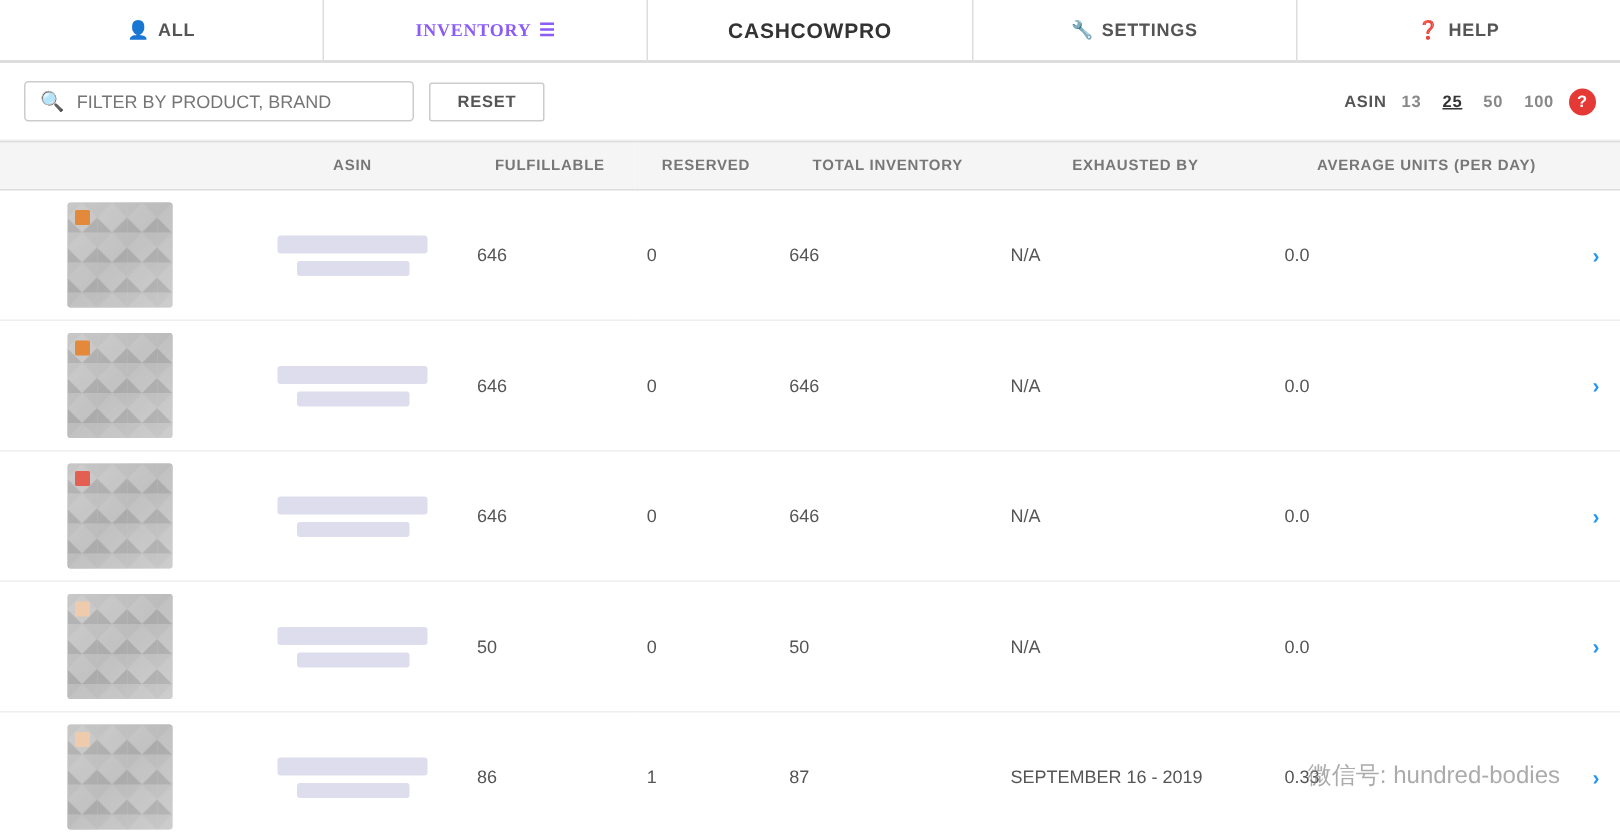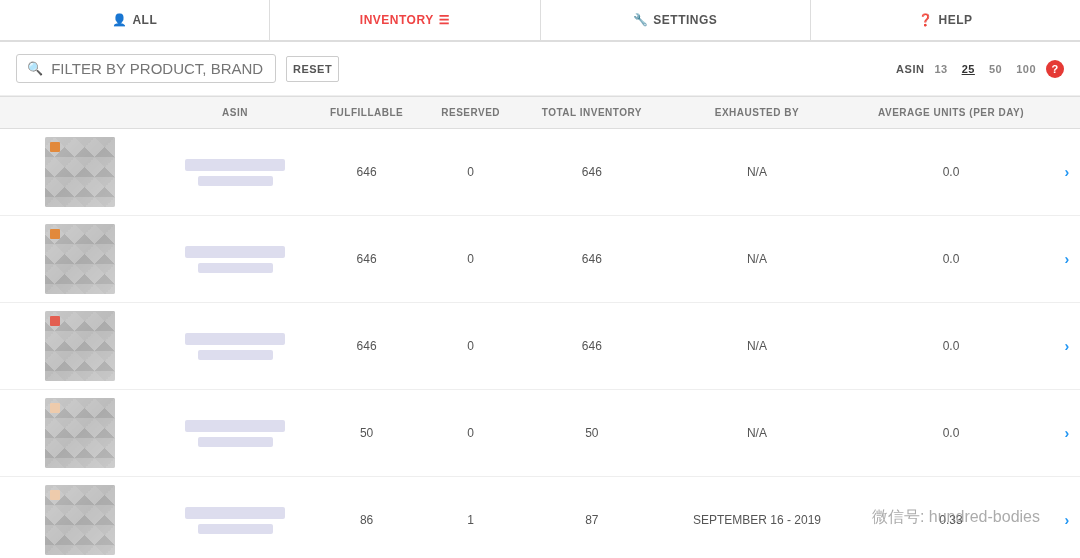--- a/index.html
+++ b/index.html
@@ -21,21 +21,21 @@
       border-right: 1px solid #ddd;
       cursor: pointer;
       font-size: 12px;
       font-weight: 600;
       color: #555;
       letter-spacing: 0.5px;
       text-transform: uppercase;
       gap: 5px;
     }
     .nav-item:last-child { border-right: none; }
-    .nav-item.active { background: #fff; color: #ef4444; }
+    .nav-item.active { background: #fff; color: #8b5cf6; font-family: Liberation Serif, serif; }
     .nav-item.brand { font-size: 14px; font-weight: 700; color: #333; }
 
     
     .filter-bar {
       display: flex;
       align-items: center;
       padding: 12px 16px;
       border-bottom: 1px solid #eee;
       background: #fff;
       gap: 10px;
@@ -46,29 +46,29 @@
       border: 1px solid #ccc;
       border-radius: 3px;
       padding: 5px 10px;
       width: 260px;
       gap: 8px;
     }
     .search-icon-unicode { color: #aaa; font-size: 13px; }
     .search-input {
       border: none;
       outline: none;
-      font-size: 15px;
+      font-size: 12px;
       color: #999;
       width: 100%;
       background: transparent;
     }
     .reset-btn {
       border: 1px solid #ccc;
       background: #fff;
-      padding: 6px 6px;
+      padding: 6px 18px;
       font-size: 11px;
       font-weight: 600;
       letter-spacing: 0.5px;
       cursor: pointer;
       color: #555;
       border-radius: 2px;
     }
     .spacer { flex: 1; }
     .show-controls {
       display: flex;
@@ -127,21 +127,20 @@
       text-transform: uppercase;
     }
     th:first-child { width: 160px; }
     th.asin-col { width: 150px; }
     tbody tr {
       border-bottom: 1px solid #eee;
       background: #fff;
     }
     td {
       padding: 10px 8px;
-      text-align: center;
       font-size: 12px;
       color: #555;
       vertical-align: middle;
     }
     td:first-child {
       width: 160px;
       padding: 8px;
     }
 
     
@@ -217,20 +216,23 @@
 <body>
 
 <nav class="top-nav">
   <div class="nav-item">
     <span>👤</span>
     <span>ALL</span>
   </div>
   <div class="nav-item active">
     <span>INVENTORY</span>
     <span>☰</span>
+  </div>
+  <div class="nav-item brand">
+    <span>CASHCOWPRO</span>
   </div>
   <div class="nav-item">
     <span>🔧</span>
     <span>SETTINGS</span>
   </div>
   <div class="nav-item">
     <span>❓</span>
     <span>HELP</span>
   </div>
 </nav>

